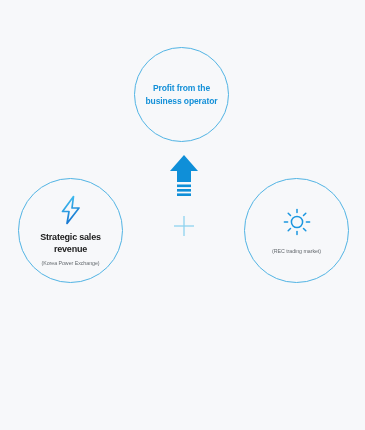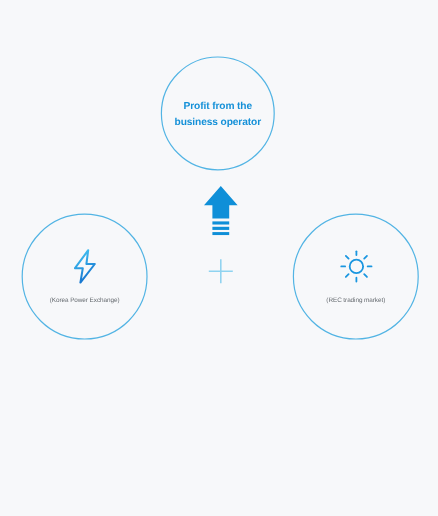--- a/index.html
+++ b/index.html
@@ -136,20 +136,22 @@
       <svg width="26" height="30" viewBox="0 0 26 30" xmlns="http://www.w3.org/2000/svg">
         <defs>
           <linearGradient id="boltGrad" x1="0" y1="0" x2="0.4" y2="1">
             <stop offset="0%" stop-color="#49cdf7"></stop>
             <stop offset="100%" stop-color="#1574cf"></stop>
           </linearGradient>
         </defs>
         <path d="M15.5 1.5 L4.5 16.5 L11 16.5 L9 28.5 L21 13 L14 13 Z" fill="none" stroke="url(#boltGrad)" stroke-width="1.7" stroke-linejoin="round" stroke-linecap="round"></path>
       </svg>
     </span>
+    <div class="node-label">Strategic sales
+revenue</div>
     <div class="node-sublabel">(Korea Power Exchange)</div>
   </div>
 
   <div class="node" id="node-rec">
     <span class="node-icon">
       <svg width="30" height="30" viewBox="0 0 30 30" xmlns="http://www.w3.org/2000/svg">
         <g stroke="#1a96e0" stroke-width="1.5" stroke-linecap="round" fill="none">
           <circle cx="15" cy="15" r="5.6"></circle>
           <line x1="15" y1="2.4" x2="15" y2="5.6"></line>
           <line x1="15" y1="24.4" x2="15" y2="27.6"></line>

